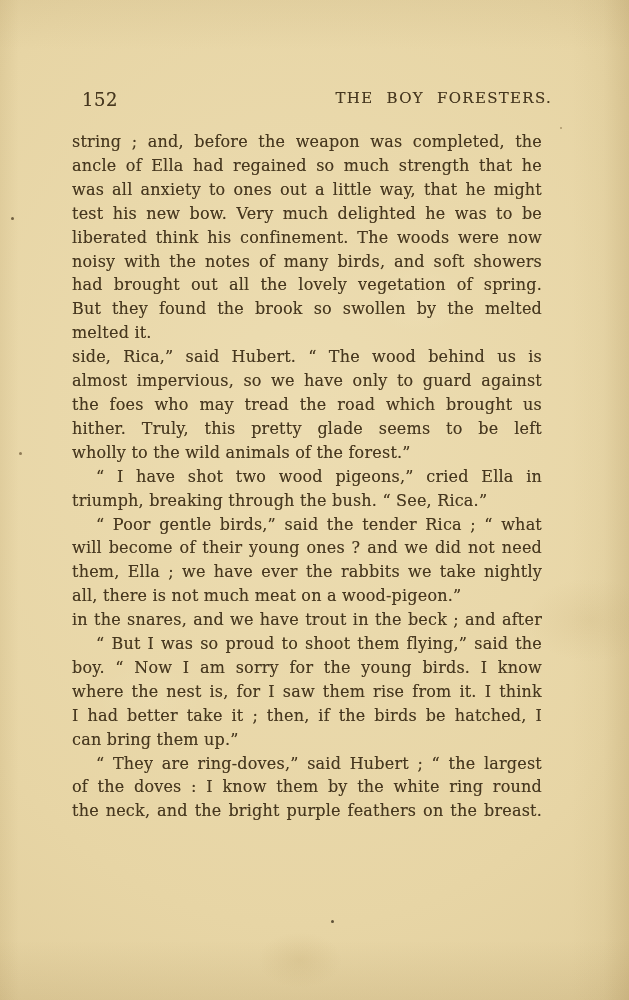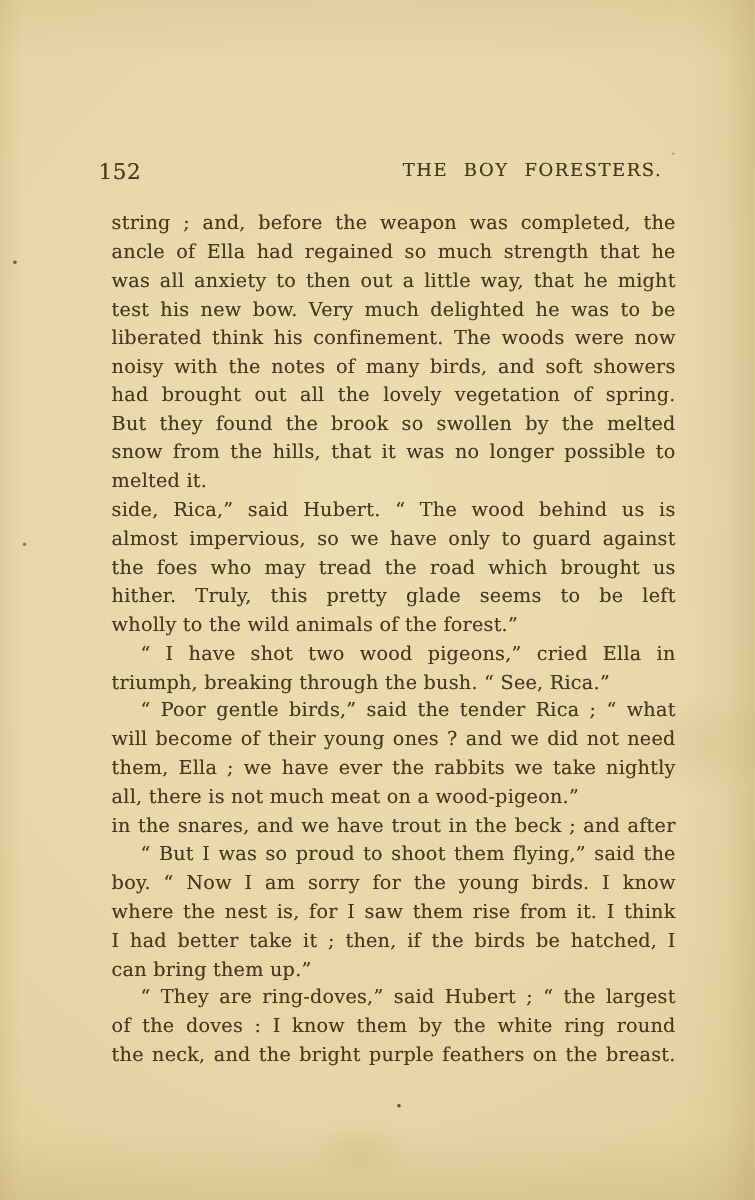--- a/index.html
+++ b/index.html
@@ -27,39 +27,39 @@
       radial-gradient(90px 60px at 590px 620px, rgba(160,128,66,0.10), rgba(160,128,66,0) 70%),
       radial-gradient(70px 50px at 420px 300px, rgba(255,250,230,0.10), rgba(255,250,230,0) 70%),
       radial-gradient(80px 55px at 150px 700px, rgba(255,250,230,0.08), rgba(255,250,230,0) 70%);
   }
   .speck { position: absolute; border-radius: 50%; }
   .speck-a { left: 11px;  top: 217px; width: 3px; height: 3px; background: rgba(74,58,34,0.75); }
   .speck-b { left: 19px;  top: 452px; width: 3px; height: 3px; background: rgba(96,74,42,0.65); }
   .speck-c { left: 331px; top: 920px; width: 3px; height: 3px; background: rgba(60,48,28,0.8); }
   .speck-d { left: 560px; top: 127px; width: 2px; height: 2px; background: rgba(110,88,50,0.5); }
 
-  .ink { color: #46371f; text-shadow: 0 0 0.5px rgba(90,72,44,0.55); margin-top: 44px; }
+  .ink { color: #46371f; text-shadow: 0 0 0.5px rgba(90,72,44,0.55); }
 
   .page-header {
     position: absolute; left: 82px; top: 89px; width: 470px;
     display: flex; align-items: baseline;
   }
   .page-number {
     font-size: 18px; letter-spacing: 0.5px;
   }
   .running-title {
     position: absolute; left: 0; right: 0;
     text-align: right;
     font-size: 15px;
     letter-spacing: 1.3px;
     word-spacing: 7px;
   }
 
   .page-body {
-    position: absolute; left: 93px; top: 130px; width: 470px;
+    position: absolute; left: 72px; top: 130px; width: 470px;
   }
   .para { margin: 0; }
   .line {
     font-size: 16px;
     line-height: 23.9px;
     letter-spacing: 0.2px;
     white-space: normal;
   }
   .line.just { text-align: justify; text-align-last: justify; }
   .line.indent { text-indent: 24px; }
@@ -76,27 +76,26 @@
 
 <div class="page-header ink">
   <span class="page-number">152</span>
   <span class="running-title">THE BOY FORESTERS.</span>
 </div>
 
 <div class="page-body ink">
     <div class="para">
       <div class="line just">string ; and, before the weapon was completed, the</div>
       <div class="line just">ancle of Ella had regained so much strength that he</div>
-      <div class="line just">was all anxiety to then out a little way, that he might</div>
+      <div class="line just">was all anxiety to ones out a little way, that he might</div>
       <div class="line just">test his new bow.  Very much delighted he was to be</div>
       <div class="line just">liberated think his confinement.  The woods were now</div>
       <div class="line just">noisy with the notes of many birds, and soft showers</div>
       <div class="line just">had brought out all the lovely vegetation of spring.</div>
       <div class="line just">But they found the brook so swollen by the melted</div>
-      <div class="line just">snow from the hills, that it was no longer possible to</div>
       <div class="line">melted it.</div>
     </div>
     <div class="para">
       <div class="line just">side, Rica,” said Hubert.  “ The wood behind us is</div>
       <div class="line just">almost impervious, so we have only to guard against</div>
       <div class="line just">the foes who may tread the road which brought us</div>
       <div class="line just">hither.  Truly, this pretty glade seems to be left</div>
       <div class="line">wholly to the wild animals of the forest.”</div>
     </div>
     <div class="para">

